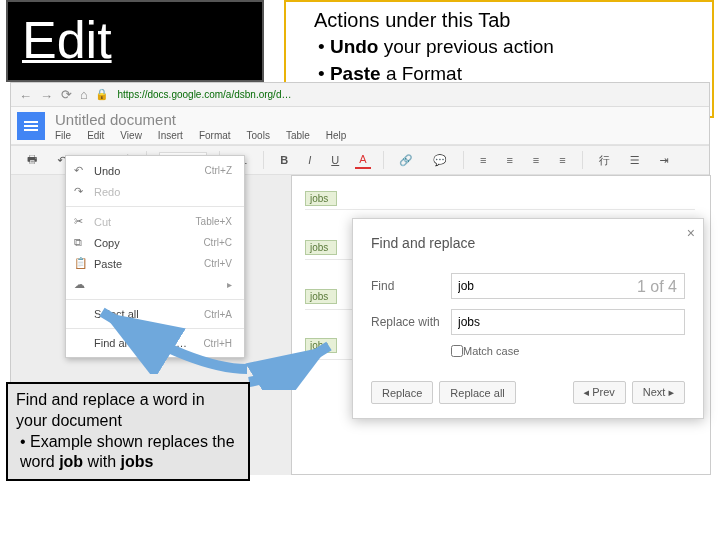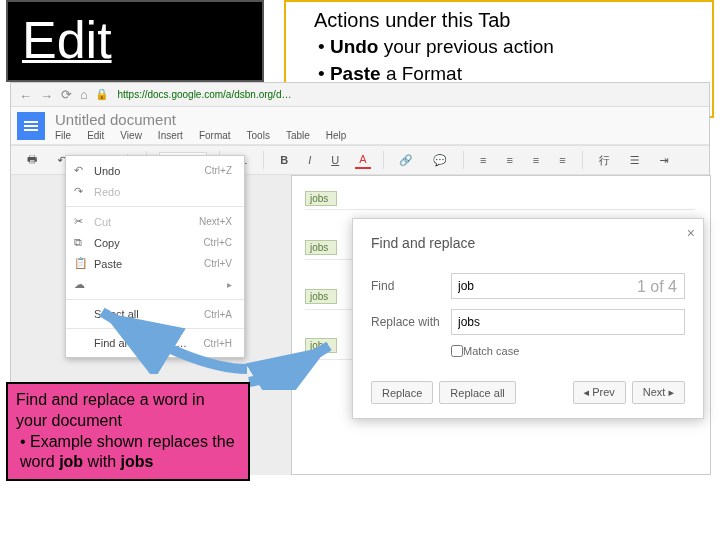--- a/index.html
+++ b/index.html
@@ -66,21 +66,21 @@
   .fr-input-wrap { flex:1; position:relative; }
   .fr-input { width: 100%; border:1px solid #d0d0d0; padding: 5px 6px; font-size: 12px; }
   .fr-count { position:absolute; right:8px; top:5px; font-size:16px; color:#aaa; }
   .fr-check { margin-left: 80px; display:flex; align-items:center; gap:0; font-size:11px; color:#666; margin-bottom:12px; }
   .fr-check input { width:12px; height:12px; }
   .fr-buttons { display:flex; gap: 6px; padding: 0 18px 14px 18px; }
   .fr-buttons .spacer { flex:1; }
   .fr-btn { border:1px solid #ccc; background:#f7f7f7; padding: 4px 10px; font-size:11px; color:#555; border-radius:2px; }
 
   
-  .bottom-callout { position:absolute; left: 6px; top: 382px; width: 244px; background:#ec4899; border:2px solid #000; padding:6px 8px; font-size:16px; line-height:1.3; z-index: 80; }
+  .bottom-callout { position:absolute; left: 6px; top: 382px; width: 244px; background:#e5e5e5; border:2px solid #000; padding:6px 8px; font-size:16px; line-height:1.3; z-index: 80; }
   .bottom-callout ul { list-style:none; padding-left:4px; }
   .bottom-callout li::before { content:"• "; }
 
   
   .arrow1 { position:absolute; left: 92px; top: 304px; width: 160px; height: 70px; z-index: 65; pointer-events:none; }
   .arrow2 { position:absolute; left: 244px; top: 340px; width: 90px; height: 50px; z-index: 79; pointer-events:none; }
 </style>
 </head>
 <body>
 
@@ -175,21 +175,21 @@
     </div>
   <div class="mi disabled">
       <span class="ico">↷</span>
       <span class="lab">Redo</span>
       <span class="sc"></span>
     </div>
   <hr>
   <div class="mi disabled">
       <span class="ico">✂</span>
       <span class="lab">Cut</span>
-      <span class="sc">Next+X</span>
+      <span class="sc">Table+X</span>
     </div>
   <div class="mi">
       <span class="ico">⧉</span>
       <span class="lab">Copy</span>
       <span class="sc">Ctrl+C</span>
     </div>
   <div class="mi">
       <span class="ico">📋</span>
       <span class="lab">Paste</span>
       <span class="sc">Ctrl+V</span>

